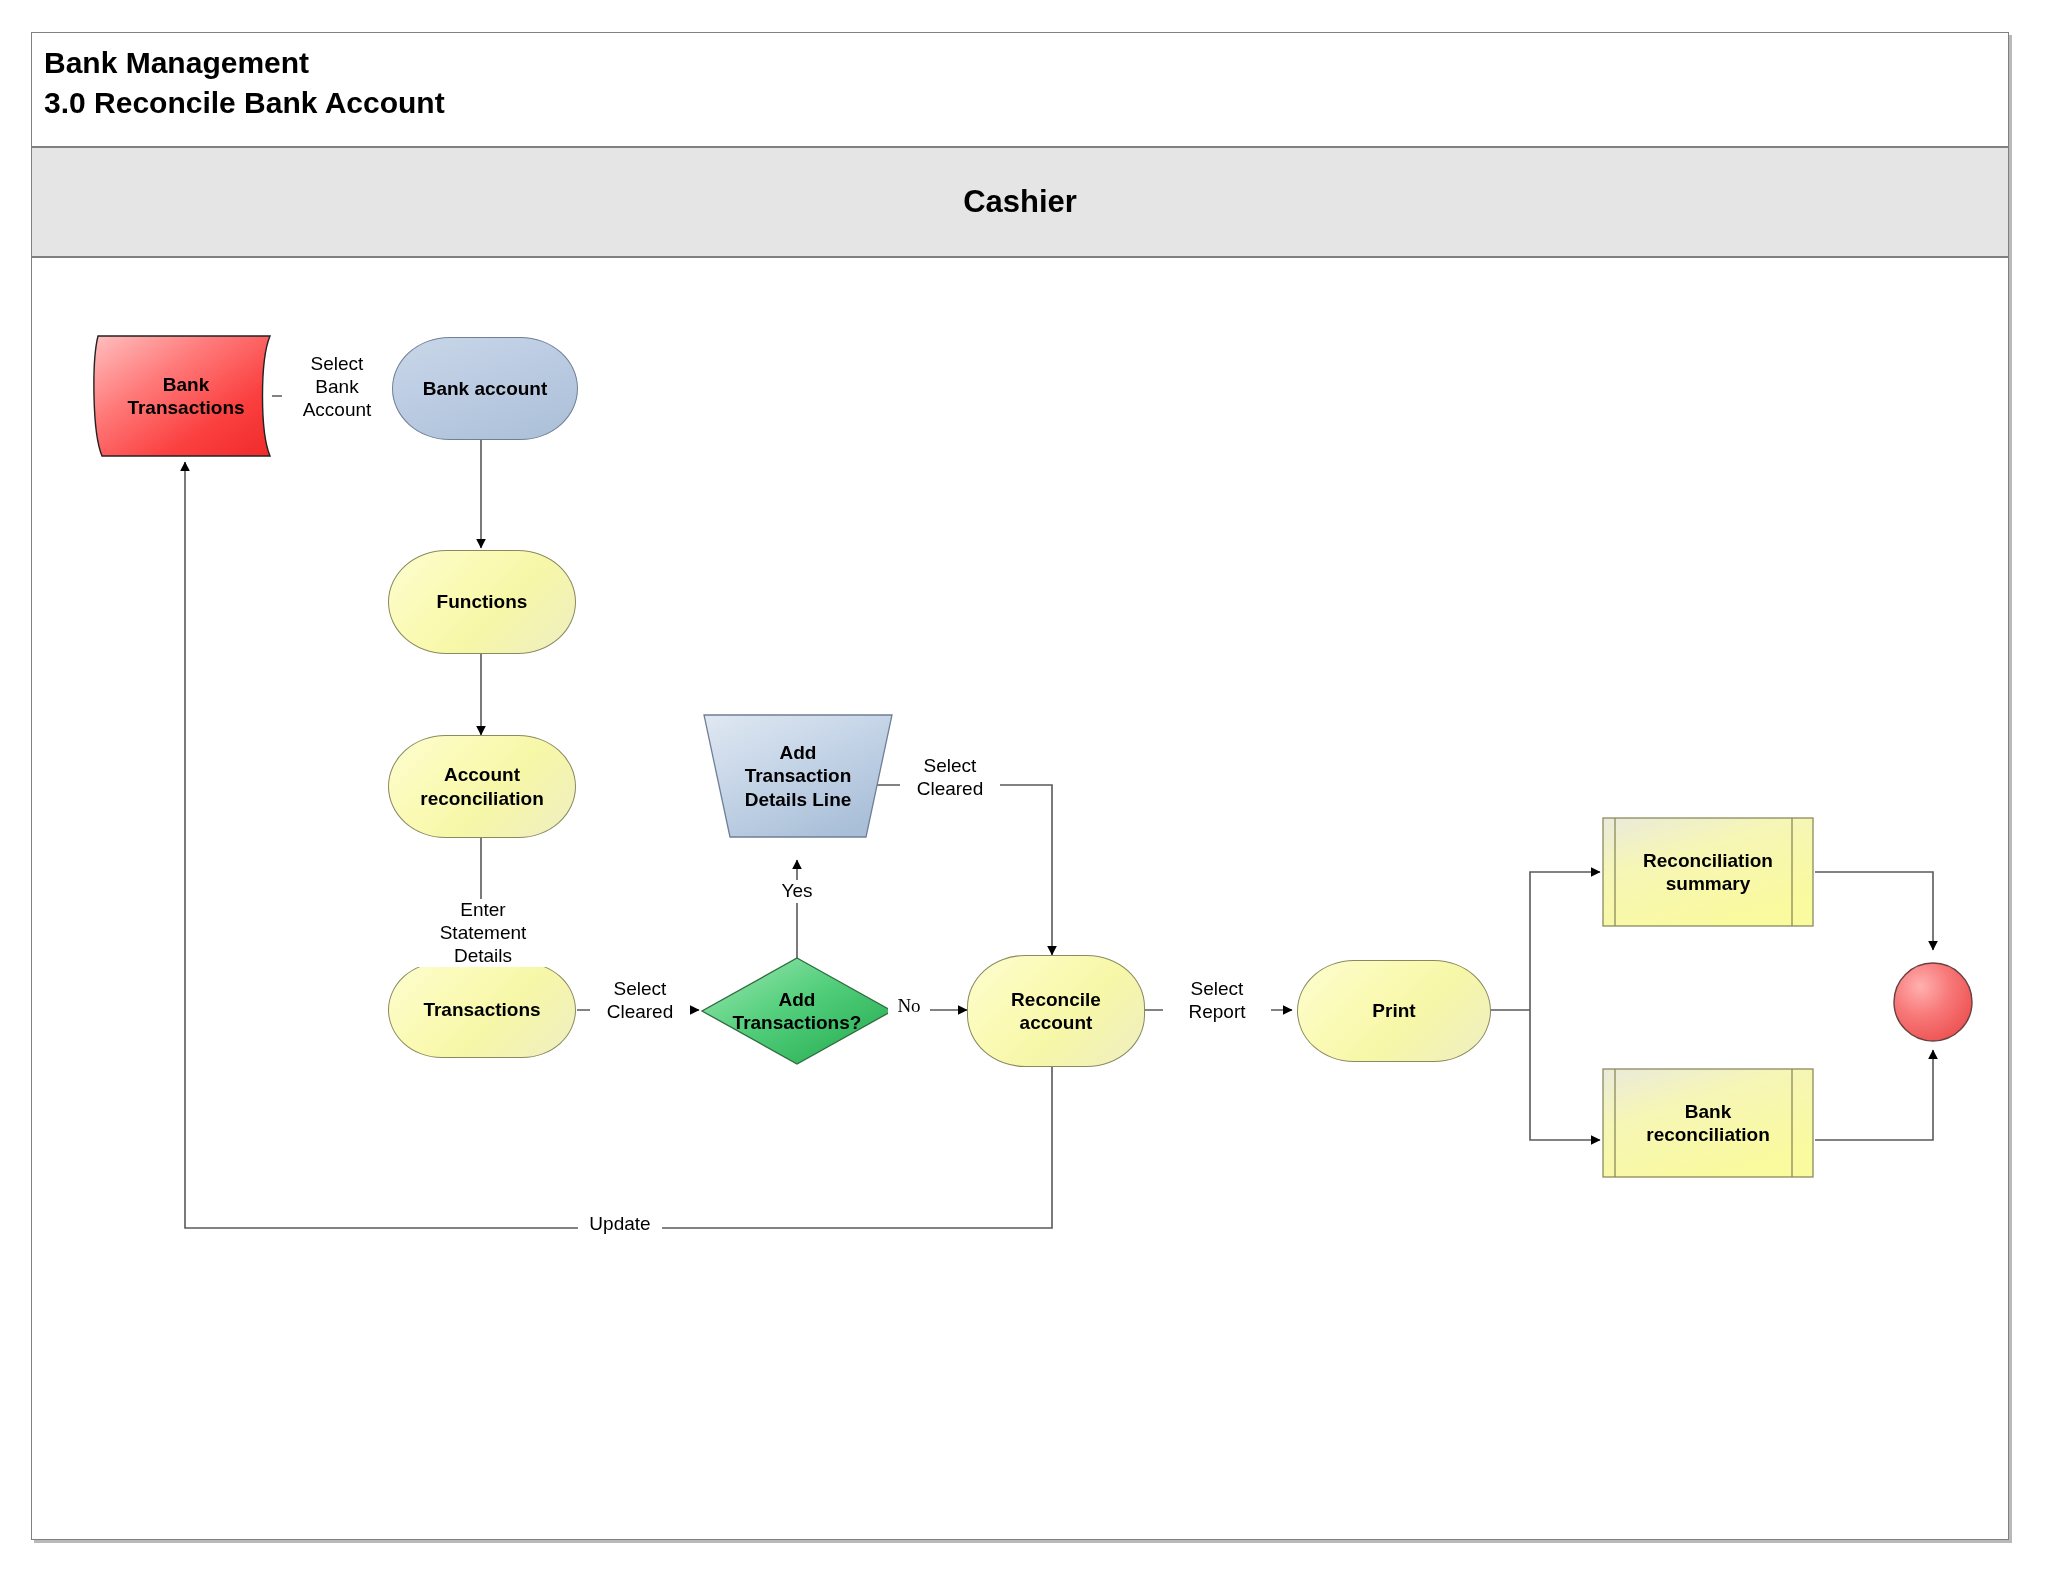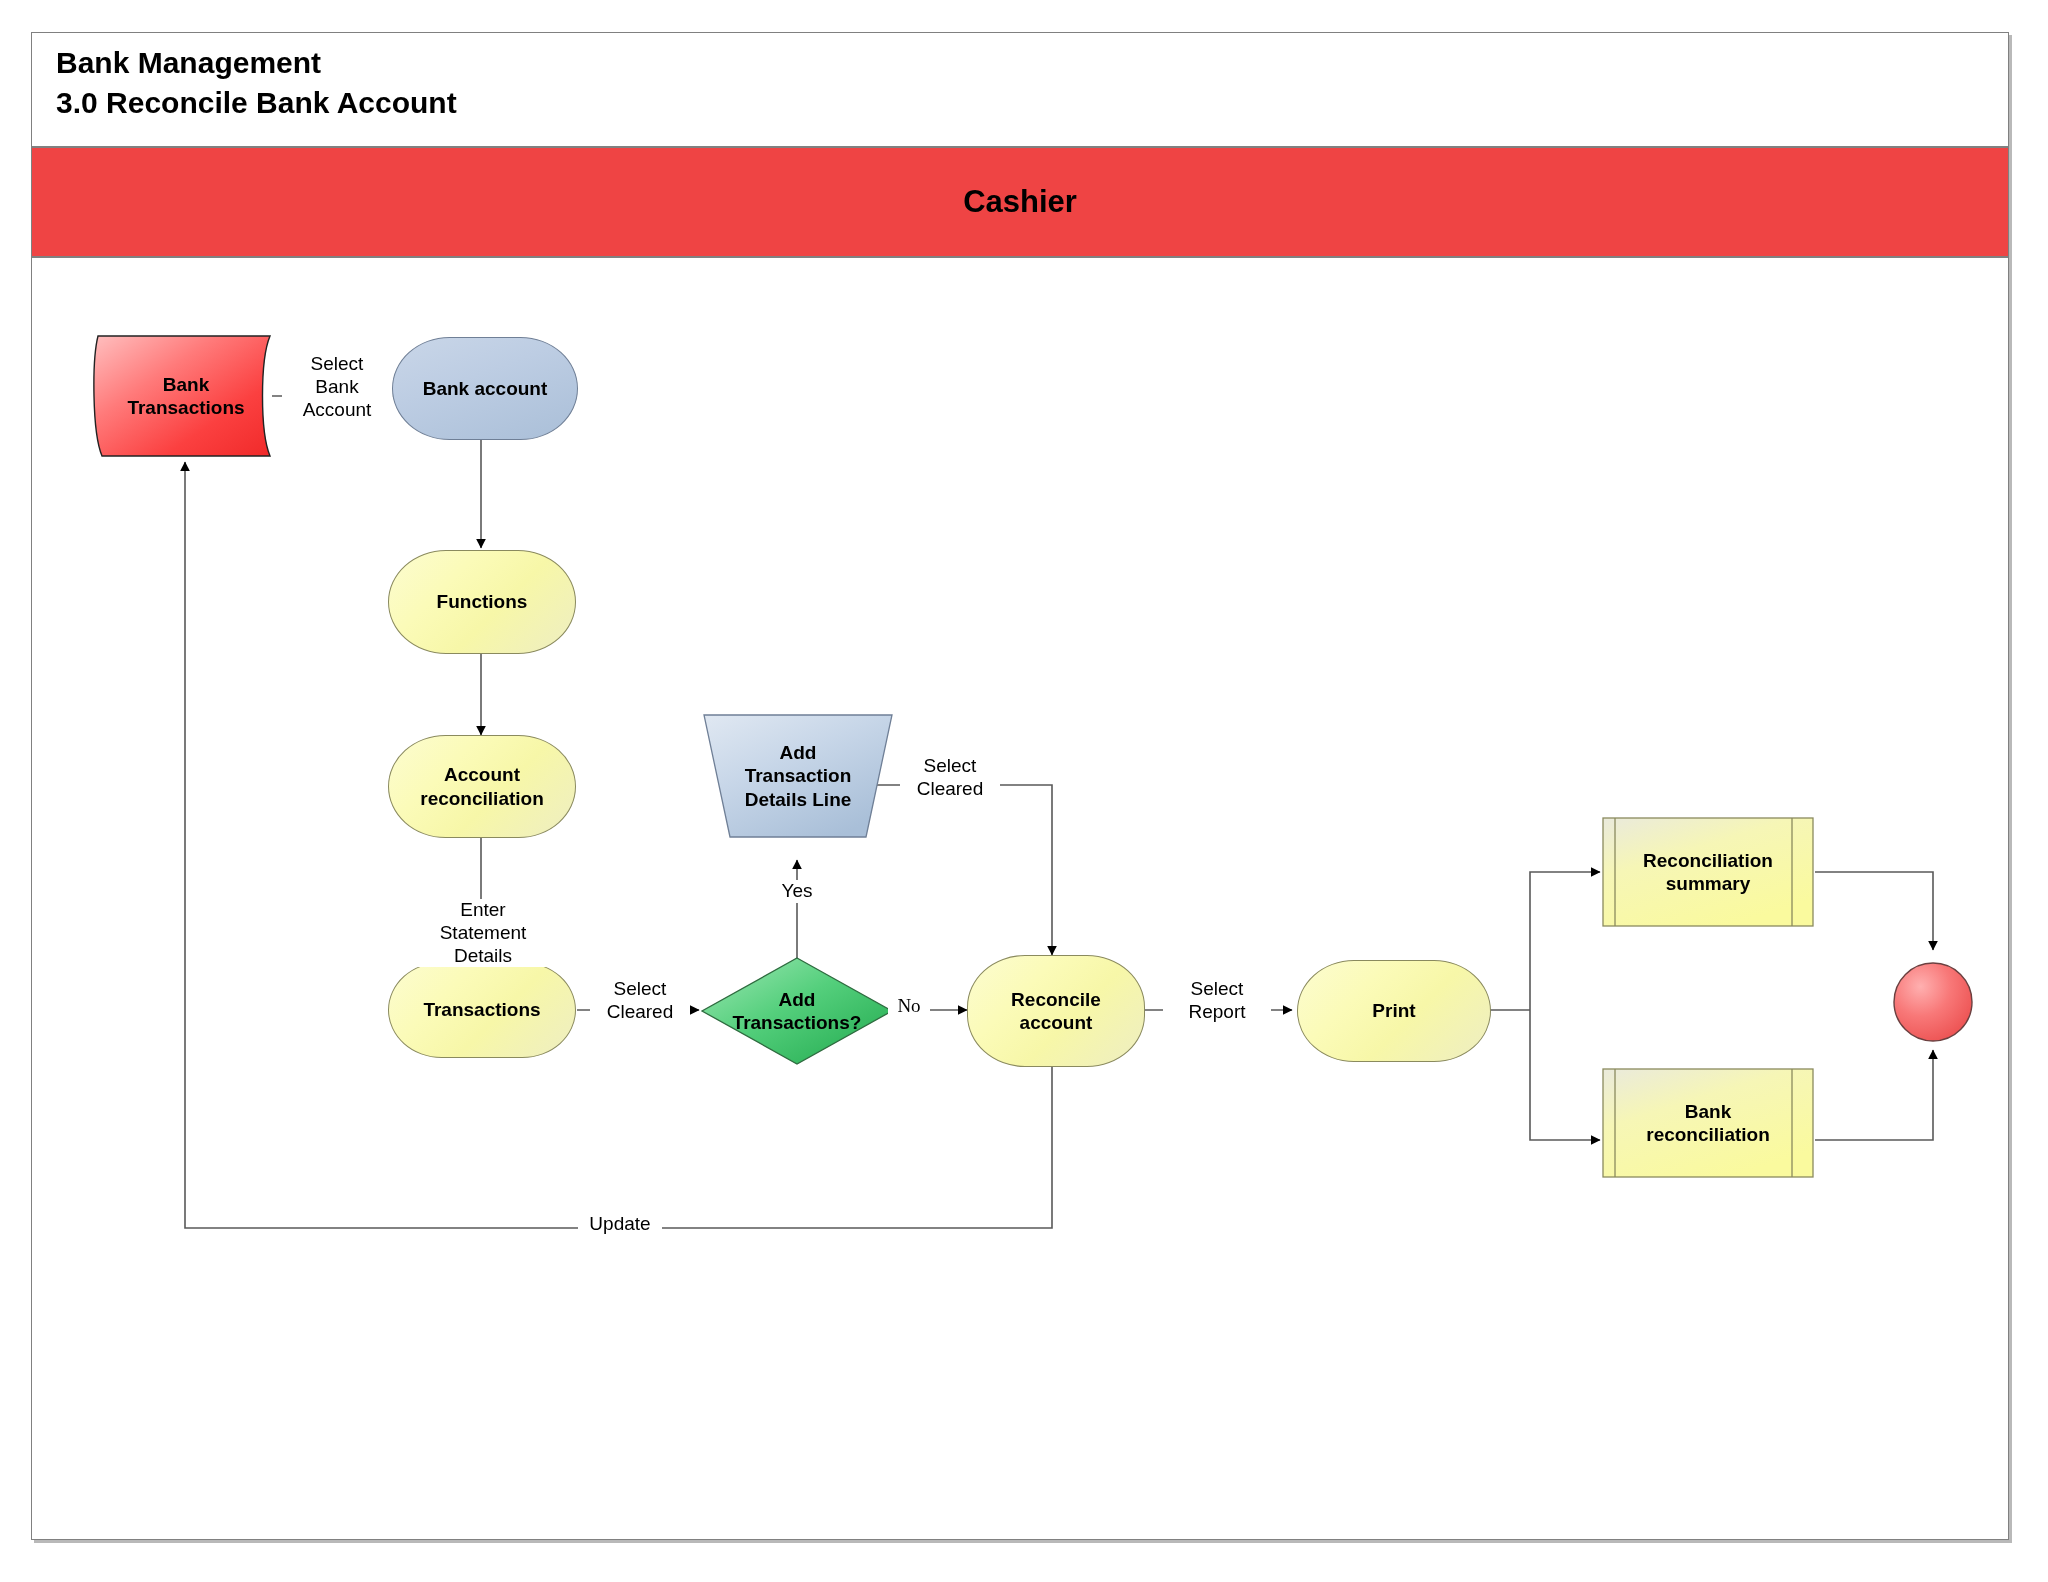--- a/index.html
+++ b/index.html
@@ -31,39 +31,39 @@
   }
   .title-cell {
     position: absolute;
     left: 31px;
     top: 32px;
     width: 1978px;
     height: 115px;
     border: 1px solid #808080;
     box-sizing: border-box;
     background: #ffffff;
-    padding: 10px 0 0 24px;
+    padding: 10px 0 0 12px;
   }
   .title-line {
     font-size: 30px;
     font-weight: bold;
     color: #000000;
     line-height: 1.33;
     letter-spacing: 0px;
     white-space: nowrap;
   }
   .lane-header {
     position: absolute;
     left: 31px;
     top: 147px;
     width: 1978px;
     height: 110px;
     border: 1px solid #808080;
     box-sizing: border-box;
-    background: #ef4444;
+    background: #e5e5e5;
     display: flex;
     align-items: center;
     justify-content: center;
   }
   .lane-header-label {
     font-size: 31px;
     font-weight: bold;
     color: #000000;
   }
   .lane-body {

